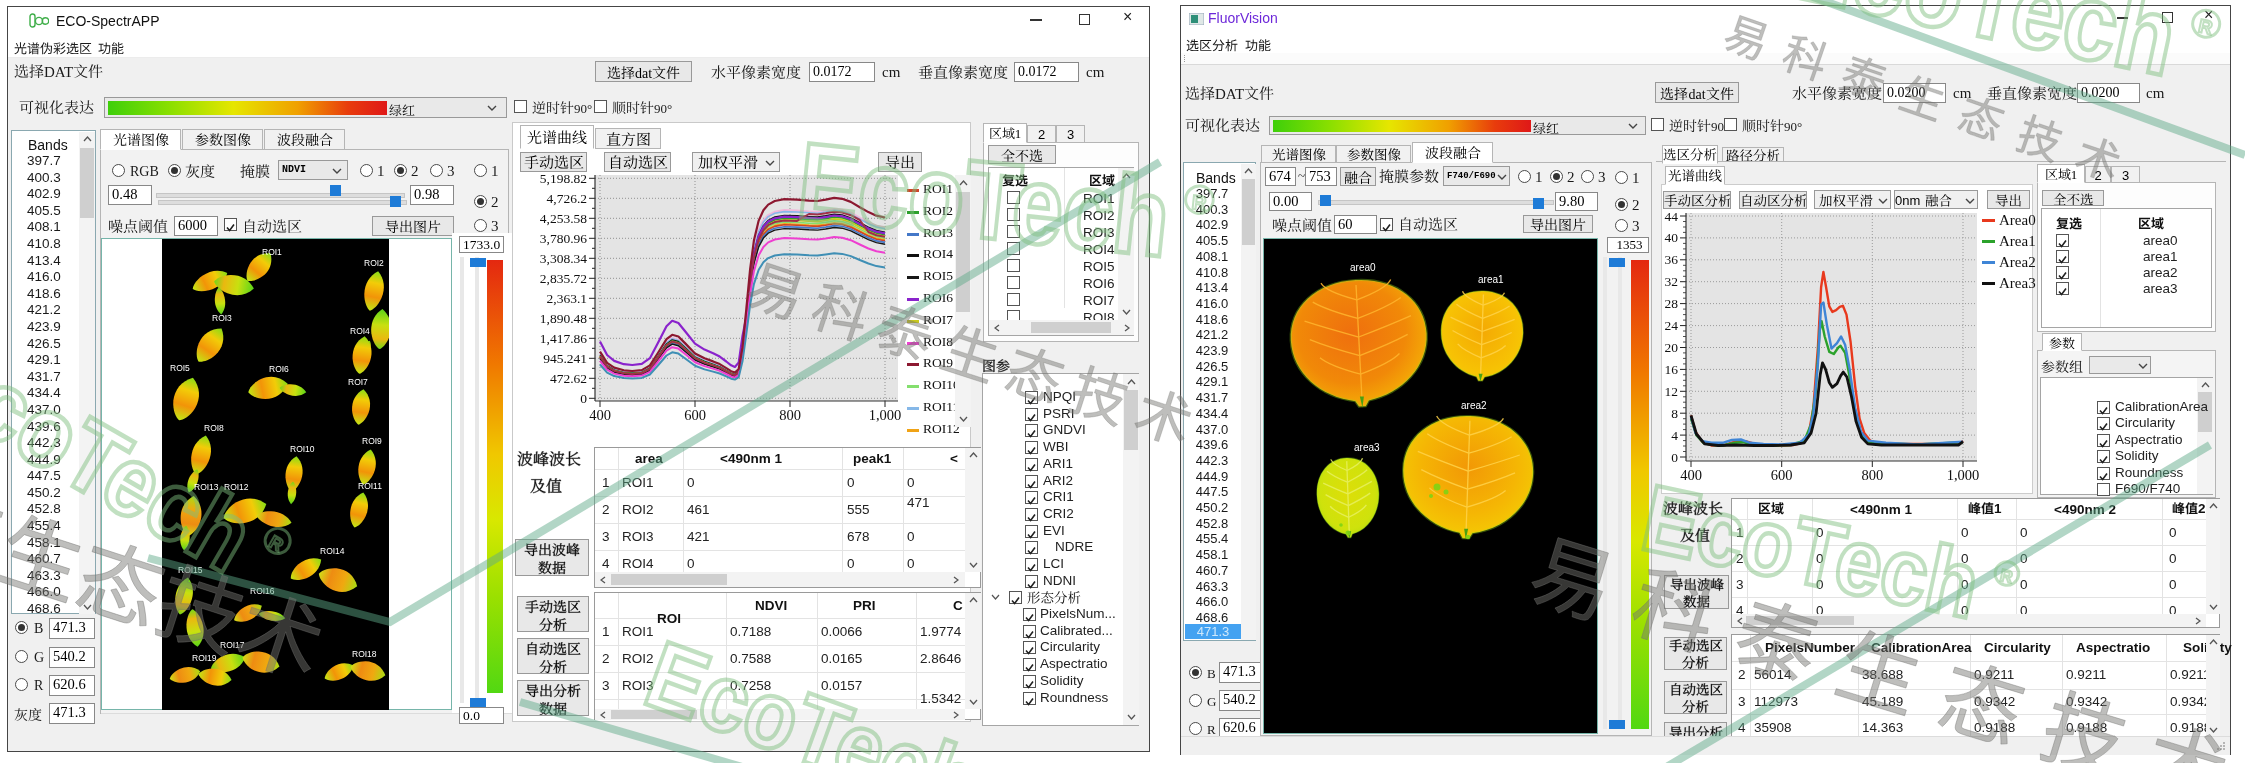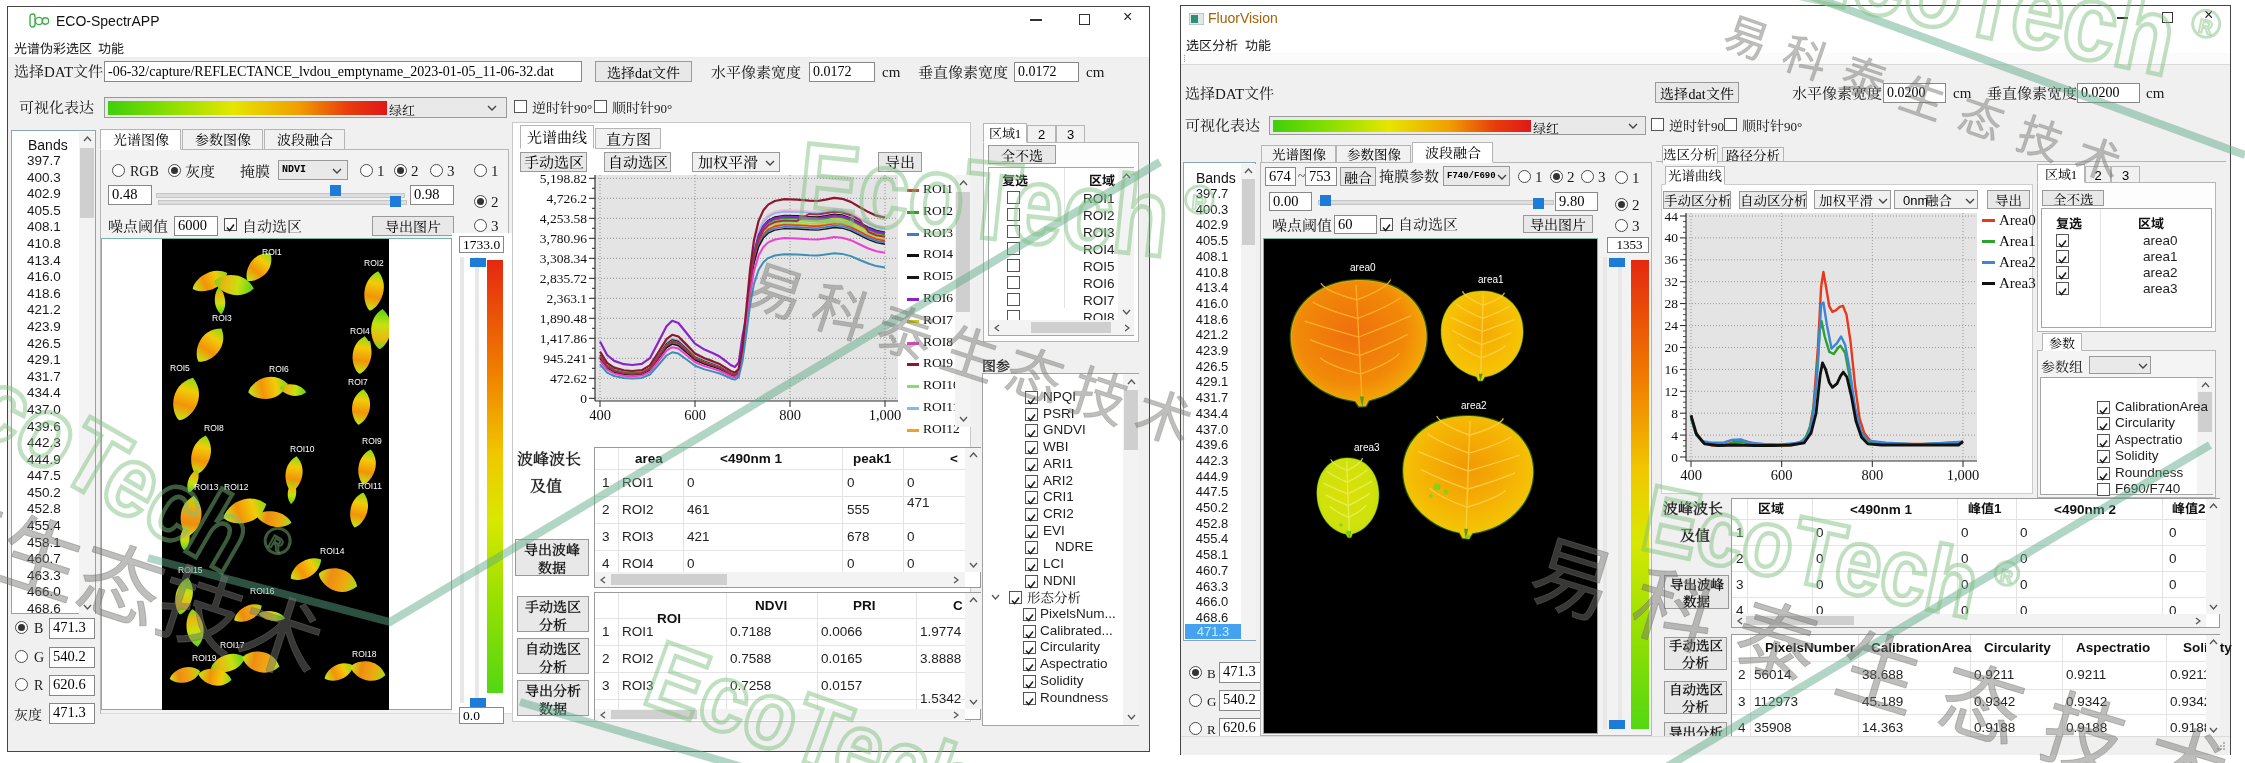--- a/index.html
+++ b/index.html
@@ -154,21 +154,20 @@
         </svg></div>
  </div>
 
  <div class="lbl" style="left:6px;top:56px"><svg class="zh" width="30" height="17" viewBox="0 0 30 17" fill="currentColor" style="vertical-align:-4.1px;">
         <use href="#gsr9009" transform="translate(0.0,12.9) scale(0.015,-0.015)"></use>
         <use href="#gsr62e9" transform="translate(15.0,12.9) scale(0.015,-0.015)"></use>
       </svg><span class="ser" style="font-size:15px">DAT</span><svg class="zh" width="30" height="17" viewBox="0 0 30 17" fill="currentColor" style="vertical-align:-4.1px;">
         <use href="#gsr6587" transform="translate(0.0,12.9) scale(0.015,-0.015)"></use>
         <use href="#gsr4ef6" transform="translate(15.0,12.9) scale(0.015,-0.015)"></use>
       </svg></div>
- <div class="in" style="left:96px;top:54px;width:478px;height:21px;line-height:19px">-06-32/capture/REFLECTANCE_lvdou_emptyname_2023-01-05_11-06-32.dat</div>
  <div class="btn" style="left:587px;top:54px;width:97px;height:21px;padding-top:2px"><svg class="zh" width="28" height="16" viewBox="0 0 28 16" fill="currentColor" style="vertical-align:-4.0px;">
         <use href="#gsr9009" transform="translate(0.0,12.0) scale(0.014,-0.014)"></use>
         <use href="#gsr62e9" transform="translate(14.0,12.0) scale(0.014,-0.014)"></use>
       </svg><span class="ser" style="font-size:14px">dat</span><svg class="zh" width="28" height="16" viewBox="0 0 28 16" fill="currentColor" style="vertical-align:-4.0px;">
         <use href="#gsr6587" transform="translate(0.0,12.0) scale(0.014,-0.014)"></use>
         <use href="#gsr4ef6" transform="translate(14.0,12.0) scale(0.014,-0.014)"></use>
       </svg></div>
  <div class="lbl" style="left:703px;top:57px"><svg class="zh" width="90" height="17" viewBox="0 0 90 17" fill="currentColor" style="vertical-align:-4.1px;">
         <use href="#gsr6c34" transform="translate(0.0,12.9) scale(0.015,-0.015)"></use>
         <use href="#gsr5e73" transform="translate(15.0,12.9) scale(0.015,-0.015)"></use>
@@ -700,21 +699,21 @@
    <div class="hdr" style="left:358px;top:5px">C</div>
    <div class="cell" style="left:7px;top:31px">1</div>
       <div class="cell" style="left:27px;top:31px">ROI1</div>
       <div class="cell" style="left:135px;top:31px">0.7188</div>
       <div class="cell" style="left:226px;top:31px">0.0066</div>
       <div class="cell" style="left:325px;top:31px">1.9774</div>
    <div class="cell" style="left:7px;top:58px">2</div>
       <div class="cell" style="left:27px;top:58px">ROI2</div>
       <div class="cell" style="left:135px;top:58px">0.7588</div>
       <div class="cell" style="left:226px;top:58px">0.0165</div>
-      <div class="cell" style="left:325px;top:58px">3.8888</div>
+      <div class="cell" style="left:325px;top:58px">2.8646</div>
    <div class="cell" style="left:7px;top:85px">3</div>
       <div class="cell" style="left:27px;top:85px">ROI3</div>
       <div class="cell" style="left:135px;top:85px">0.7258</div>
       <div class="cell" style="left:226px;top:85px">0.0157</div>
       <div class="cell" style="left:325px;top:98px">1.5342</div>
    <div class="sb" style="left:370px;top:0;width:16px;height:116px">
      <svg class="abs" style="left:4px;top:4px" width="9" height="6">
           <path d="M1 5l3.5-4 3.5 4" stroke="#555" stroke-width="1.3" fill="none"></path>
         </svg>
      <svg class="abs" style="left:4px;top:106px" width="9" height="6">
@@ -890,21 +889,21 @@
  </div>
 </div>
 
 <div class="win" style="left:1180px;top:5px;width:1051px;height:750px">
 
  <div class="abs" style="left:0;top:0;width:100%;height:24px;background:#fff">
   <svg class="abs" style="left:8px;top:7px" width="15" height="12">
         <rect x="0" y="0" width="15" height="12" fill="#dfe8e6" stroke="#9ab"></rect>
         <rect x="2" y="2" width="7" height="8" fill="#2e8f78"></rect>
       </svg>
-  <div class="abs" style="left:27px;top:4px;font-size:14px;color:#a16207">FluorVision</div>
+  <div class="abs" style="left:27px;top:4px;font-size:14px;color:#6d28d9">FluorVision</div>
   <div class="abs" style="left:936px;top:11px;width:11px;height:1.5px;background:#333"></div>
   <div class="abs" style="left:981px;top:6px;width:9px;height:9px;border:1.2px solid #333"></div>
   <div class="abs" style="left:1023px;top:0px;font-size:16px;color:#222">×</div>
  </div>
 
  <div class="abs" style="left:0;top:24px;width:100%;height:23px;background:#fff">
   <div class="abs" style="left:5px;top:6px;color:#1a1a1a"><svg class="zh" width="52" height="15" viewBox="0 0 52 15" fill="currentColor" style="vertical-align:-3.8px;">
           <use href="#gss9009" transform="translate(0.0,11.2) scale(0.013,-0.013)"></use>
           <use href="#gss533a" transform="translate(13.0,11.2) scale(0.013,-0.013)"></use>
           <use href="#gss5206" transform="translate(26.0,11.2) scale(0.013,-0.013)"></use>
@@ -1248,21 +1247,21 @@
           <use href="#gsr52a0" transform="translate(0.0,11.6) scale(0.0135,-0.0135)"></use>
           <use href="#gsr6743" transform="translate(13.5,11.6) scale(0.0135,-0.0135)"></use>
           <use href="#gsr5e73" transform="translate(27.0,11.6) scale(0.0135,-0.0135)"></use>
           <use href="#gsr6ed1" transform="translate(40.5,11.6) scale(0.0135,-0.0135)"></use>
         </svg></div>
    <svg class="abs" style="left:63px;top:7px" width="10" height="7">
         <path d="M1 1l4 4 4-4" stroke="#444" stroke-width="1.4" fill="none"></path>
       </svg>
     </div>
  <div class="combo" style="left:713px;top:184px;width:84px;height:19px;background:#f0f0f0">
-      <div class="abs" style="left:8px;top:2px;font-size:13px" class2="ser">0nm<span></span></div>
+      <div class="abs" style="left:0;top:2px;font-size:13px" class2="ser">0nm<span></span></div>
       <div class="abs" style="left:30px;top:1px"><svg class="zh" width="27" height="15" viewBox="0 0 27 15" fill="currentColor" style="vertical-align:-3.4px;">
           <use href="#gsr878d" transform="translate(0.0,11.6) scale(0.0135,-0.0135)"></use>
           <use href="#gsr5408" transform="translate(13.5,11.6) scale(0.0135,-0.0135)"></use>
         </svg></div>
    <svg class="abs" style="left:70px;top:7px" width="10" height="7">
         <path d="M1 1l4 4 4-4" stroke="#444" stroke-width="1.4" fill="none"></path>
       </svg>
     </div>
  <div class="btn" style="left:806px;top:184px;width:43px;height:19px;padding-top:1px"><svg class="zh" width="27" height="15" viewBox="0 0 27 15" fill="currentColor" style="vertical-align:-3.4px;">
         <use href="#gsr5bfc" transform="translate(0.0,11.6) scale(0.0135,-0.0135)"></use>

